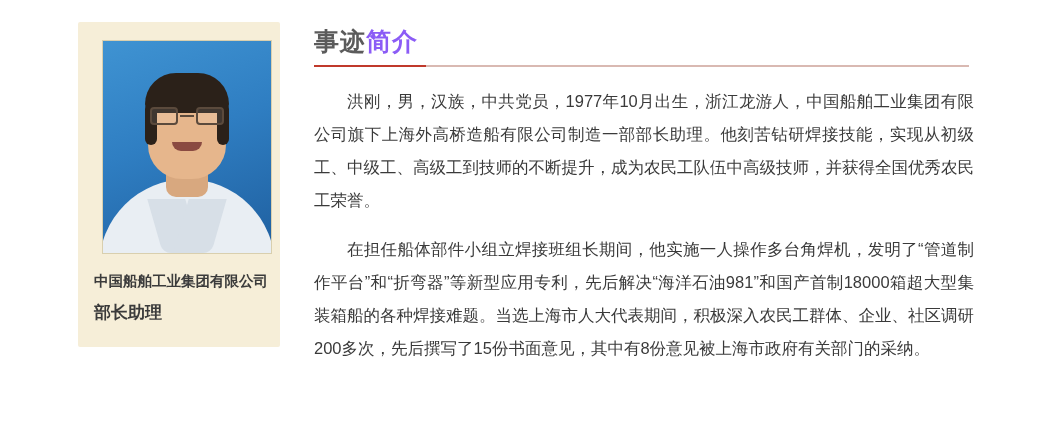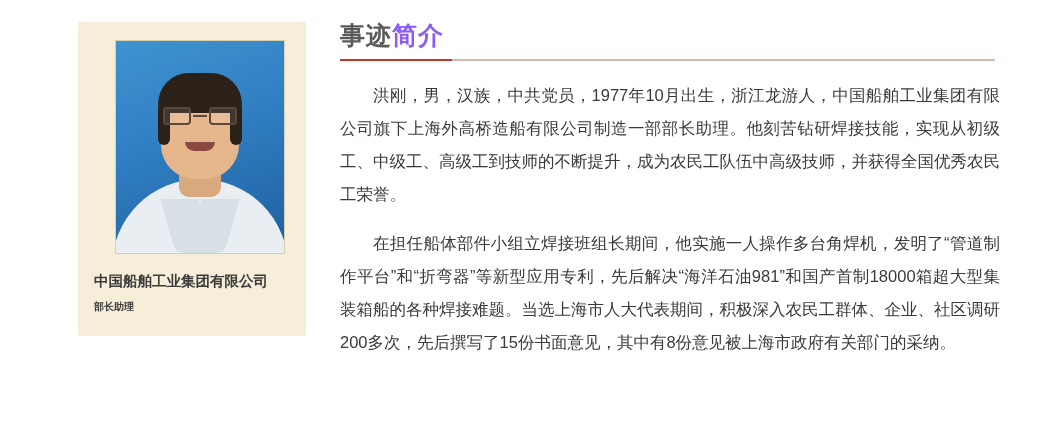--- a/index.html
+++ b/index.html
@@ -17,21 +17,21 @@
     position: relative;
     width: 1048px;
     height: 442px;
     background: #ffffff;
     display: flex;
     align-items: flex-start;
   }
 
   
   .profile-card {
-    width: 228px;
+    width: 202px;
     margin: 22px 0 0 78px;
     background: #f6eed8;
     border-radius: 2px;
     padding: 18px 0 20px 16px;
     box-sizing: border-box;
     flex: 0 0 auto;
   }
   .portrait-frame {
     width: 170px;
     height: 214px;
@@ -157,29 +157,29 @@
   .profile-text {
     margin-top: 16px;
     color: #3b3b3b;
     font-size: 14.5px;
     line-height: 1.62;
     font-weight: bold;
   }
   .profile-title {
     margin-top: 6px;
     color: #3b3b3b;
-    font-size: 10px;
+    font-size: 17px;
     line-height: 1.62;
     font-weight: bold;
   }
 
   
   .content {
     flex: 1 1 auto;
-    padding: 14px 42px 0 34px;
+    padding: 20px 42px 0 34px;
     box-sizing: border-box;
     min-width: 0;
   }
   .section-heading {
     display: flex;
     align-items: center;
     font-size: 25px;
     font-weight: bold;
     letter-spacing: 1px;
     margin: 6px 0 0 0;

